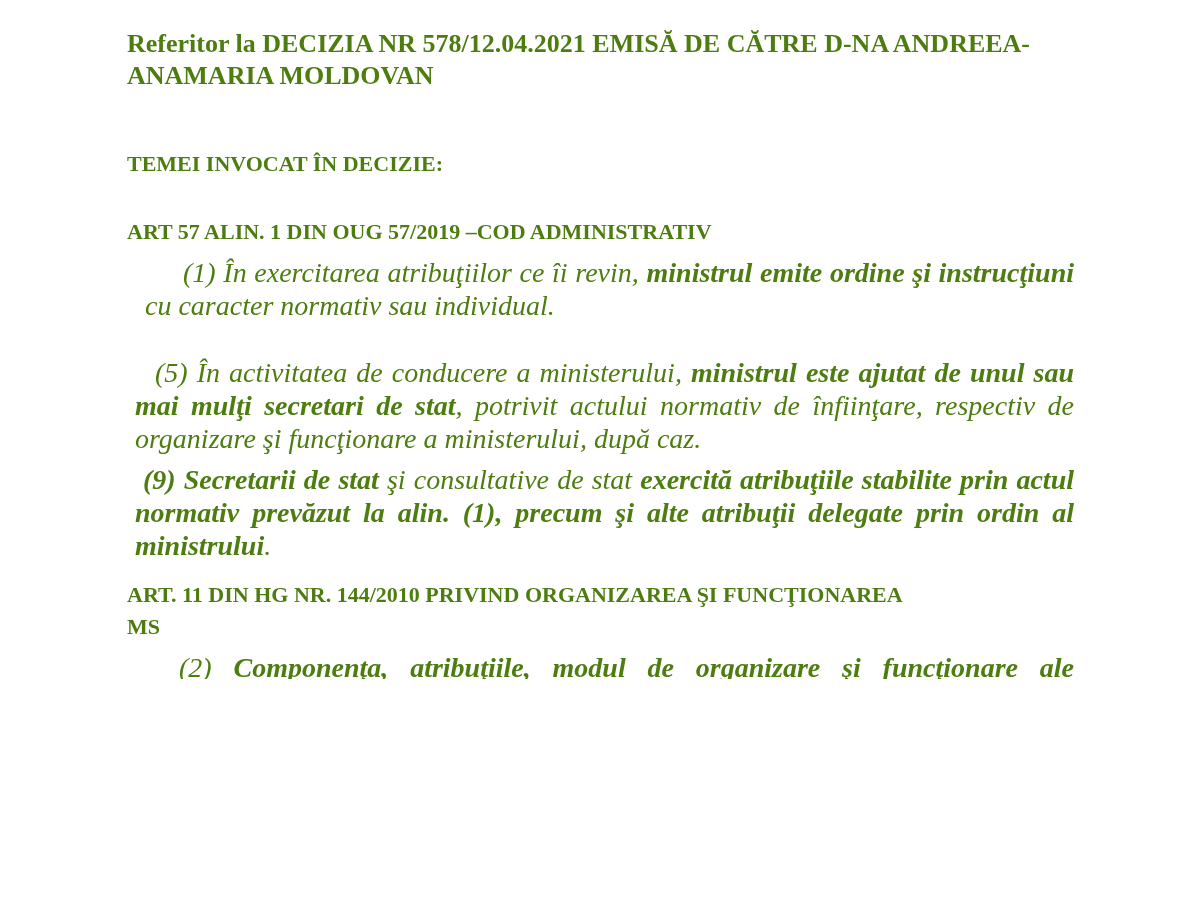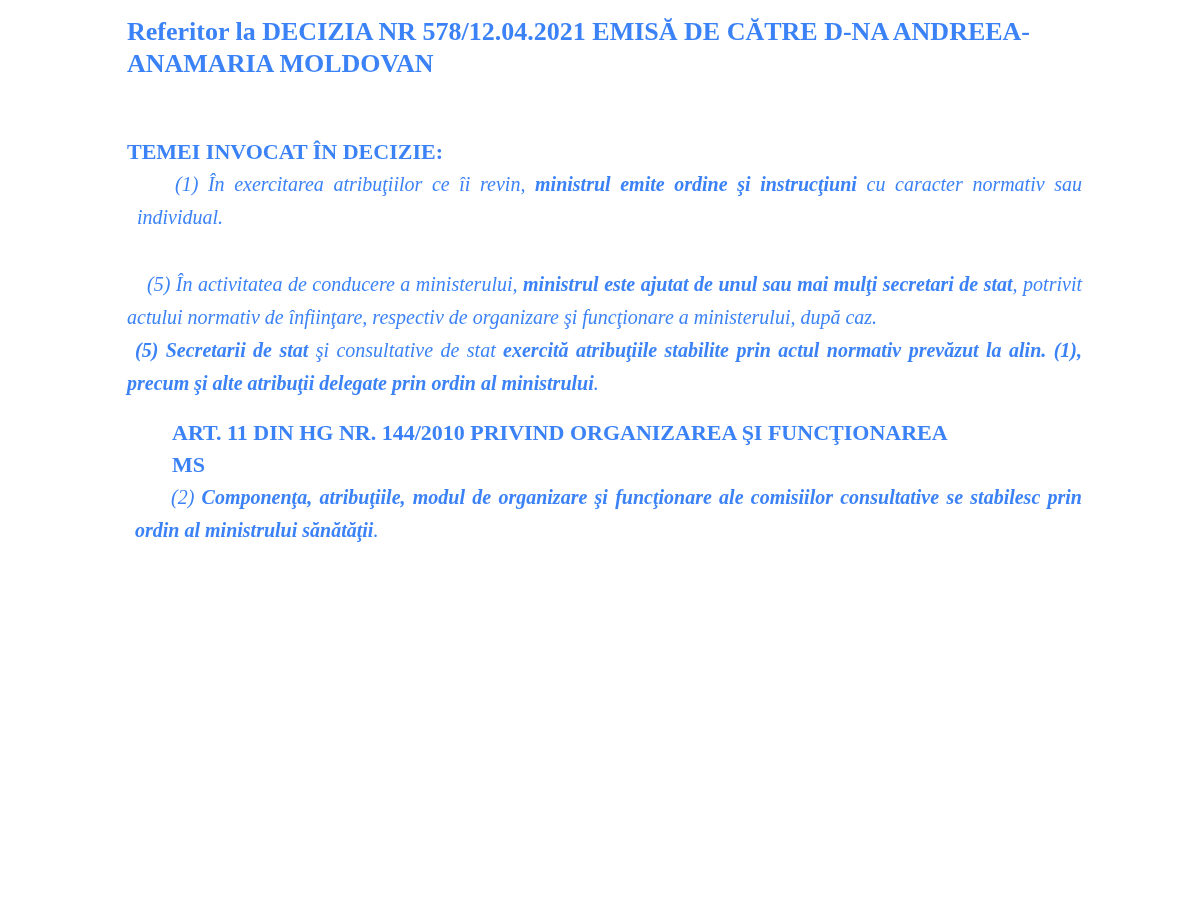--- a/index.html
+++ b/index.html
@@ -5,47 +5,47 @@
   html, body {
     margin: 0;
     padding: 0;
     background: #ffffff;
   }
   .page {
     position: relative;
     width: 1200px;
     height: 679px;
     box-sizing: border-box;
-    padding: 16px 118px 0 127px;
+    padding: 28px 118px 0 127px;
     background: #ffffff;
-    color: #3b82f6;
+    color: #4d7c0f;
     font-family: "Liberation Serif", "DejaVu Serif", serif;
     overflow: hidden;
   }
   .doc-title {
     margin: 0;
     font-size: 26px;
     line-height: 32px;
     font-weight: bold;
     font-style: normal;
   }
   .doc-heading {
     margin: 0;
     font-size: 22px;
     line-height: 32px;
     font-weight: bold;
     font-style: normal;
   }
   .h-temei   { margin-top: 56px; }
   .h-art57   { margin-top: 36px; }
   .h-art59   { margin-top: 29px; }
-  .h-art11   { margin-top: 17px; max-width: 800px; margin-left: 45px; }
+  .h-art11   { margin-top: 17px; max-width: 800px; }
   .doc-para {
-    margin: 0;
-    font-size: 20px;
+    margin: 8px;
+    font-size: 28px;
     line-height: 33px;
     font-style: italic;
     font-weight: normal;
     text-align: justify;
   }
   .p-art57   { text-indent: 38px; padding-left: 10px; }
   .p-art59-1 { margin-top: 34px; text-indent: 20px; }
   .p-art59-3 { text-indent: 8px; }
   .p-art11-1 { margin-top: 33px; }
   .p-art11-2 { text-indent: 36px; padding-left: 8px; }
@@ -54,26 +54,27 @@
 </head>
 <body>
 
 <div class="page">
 
   <h1 class="doc-title">Referitor la DECIZIA NR 578/12.04.2021 EMISĂ DE CĂTRE D-NA ANDREEA-ANAMARIA MOLDOVAN</h1>
 
   <h2 class="doc-heading h-temei">TEMEI INVOCAT ÎN DECIZIE:</h2>
 
   <section>
+    <h3 class="doc-heading h-art57">ART 57 ALIN. 1 DIN OUG 57/2019 –COD ADMINISTRATIV</h3>
     <p class="doc-para p-art57"><span>(1) În exercitarea atribuţiilor ce îi revin, </span><span class="bi">ministrul emite ordine şi instrucţiuni</span><span> cu caracter normativ sau individual.</span></p>
   </section>
 
   <section>
     <p class="doc-para p-art59-1"><span>(5) În activitatea de conducere a ministerului, </span><span class="bi">ministrul este ajutat de unul sau mai mulţi secretari de stat</span><span>, potrivit actului normativ de înfiinţare, respectiv de organizare şi funcţionare a ministerului, după caz.</span></p>
-    <p class="doc-para p-art59-3"><span class="bi">(5) Secretarii de stat</span><span> şi consultative de stat </span><span class="bi">exercită atribuţiile stabilite prin actul normativ prevăzut la alin. (1), precum şi alte atribuţii delegate prin ordin al ministrului</span><span>.</span></p>
+    <p class="doc-para p-art59-3"><span class="bi">(9) Secretarii de stat</span><span> şi consultative de stat </span><span class="bi">exercită atribuţiile stabilite prin actul normativ prevăzut la alin. (1), precum şi alte atribuţii delegate prin ordin al ministrului</span><span>.</span></p>
   </section>
 
   <section>
     <h3 class="doc-heading h-art11">ART. 11 DIN HG NR. 144/2010 PRIVIND ORGANIZAREA ŞI FUNCŢIONAREA MS</h3>
     <p class="doc-para p-art11-2"><span>(2) </span><span class="bi">Componenţa, atribuţiile, modul de organizare şi funcţionare ale comisiilor consultative se stabilesc prin ordin al ministrului sănătăţii</span><span>.</span></p>
   </section>
 
 </div>
 
 </body></html>

